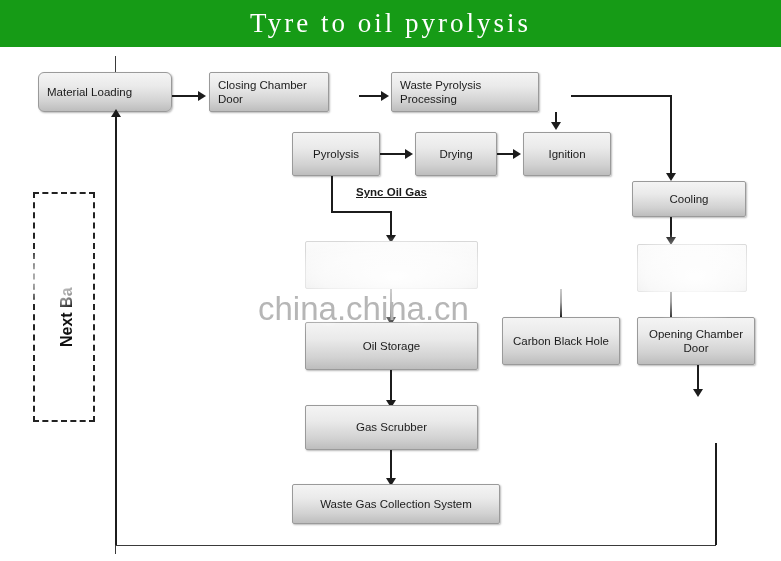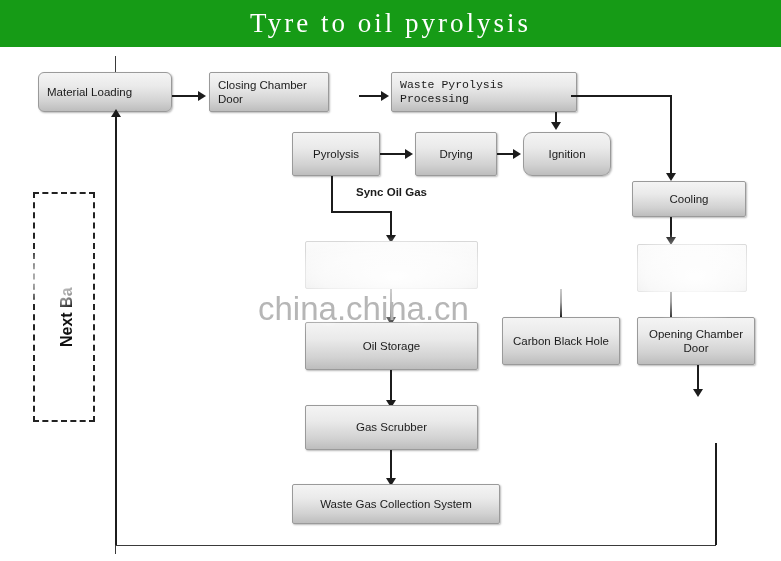--- a/index.html
+++ b/index.html
@@ -68,56 +68,56 @@
     <div class="frame-bottom"></div>
 
     <div class="node left-align" style="left:38px;top:25px;width:134px;height:40px;border-radius:6px;">
       <span>Material Loading</span>
     </div>
 
     <div class="node left-align" style="left:209px;top:25px;width:120px;height:40px;">
       <span>Closing Chamber Door</span>
     </div>
 
-    <div class="node left-align" style="left:391px;top:25px;width:186px;height:40px;font-family:Liberation Mono, monospace;">
+    <div class="node left-align" style="left:391px;top:25px;width:148px;height:40px;">
       <span>Waste Pyrolysis Processing</span>
     </div>
 
     <div class="ln lnh" style="left:172px;top:48px;width:28px;"></div>
     <div class="arrow right" style="left:198px;top:44px;"></div>
 
     <div class="ln lnh" style="left:359px;top:48px;width:24px;"></div>
     <div class="arrow right" style="left:381px;top:44px;"></div>
 
     <div class="node" style="left:292px;top:85px;width:88px;height:44px;">
       <span>Pyrolysis</span>
     </div>
 
     <div class="node" style="left:415px;top:85px;width:82px;height:44px;">
       <span>Drying</span>
     </div>
 
-    <div class="node" style="left:523px;top:85px;width:88px;height:44px;border-radius:9px;">
+    <div class="node" style="left:523px;top:85px;width:88px;height:44px;">
       <span>Ignition</span>
     </div>
 
     <div class="ln lnh" style="left:380px;top:106px;width:27px;"></div>
     <div class="arrow right" style="left:405px;top:102px;"></div>
 
     <div class="ln lnh" style="left:497px;top:106px;width:18px;"></div>
     <div class="arrow right" style="left:513px;top:102px;"></div>
 
     <div class="ln lnv" style="left:555px;top:65px;height:12px;"></div>
     <div class="arrow down" style="left:551px;top:75px;"></div>
 
     <div class="ln lnh" style="left:571px;top:48px;width:100px;"></div>
     <div class="ln lnv" style="left:670px;top:48px;height:80px;"></div>
     <div class="arrow down" style="left:666px;top:126px;"></div>
 
-    <div class="free-label" style="left:356px;top:139px;">Sync Oil Gas</div>
+    <div class="free-label" style="left:356px;top:139px;text-decoration:underline;">Sync Oil Gas</div>
     <div class="ln lnv" style="left:331px;top:129px;height:36px;"></div>
     <div class="ln lnh" style="left:331px;top:164px;width:60px;"></div>
     <div class="ln lnv" style="left:390px;top:164px;height:26px;"></div>
     <div class="arrow down" style="left:386px;top:188px;"></div>
 
     <div class="node" style="left:632px;top:134px;width:114px;height:36px;">
       <span>Cooling</span>
     </div>
 
     <div class="ln lnv" style="left:670px;top:170px;height:22px;"></div>

